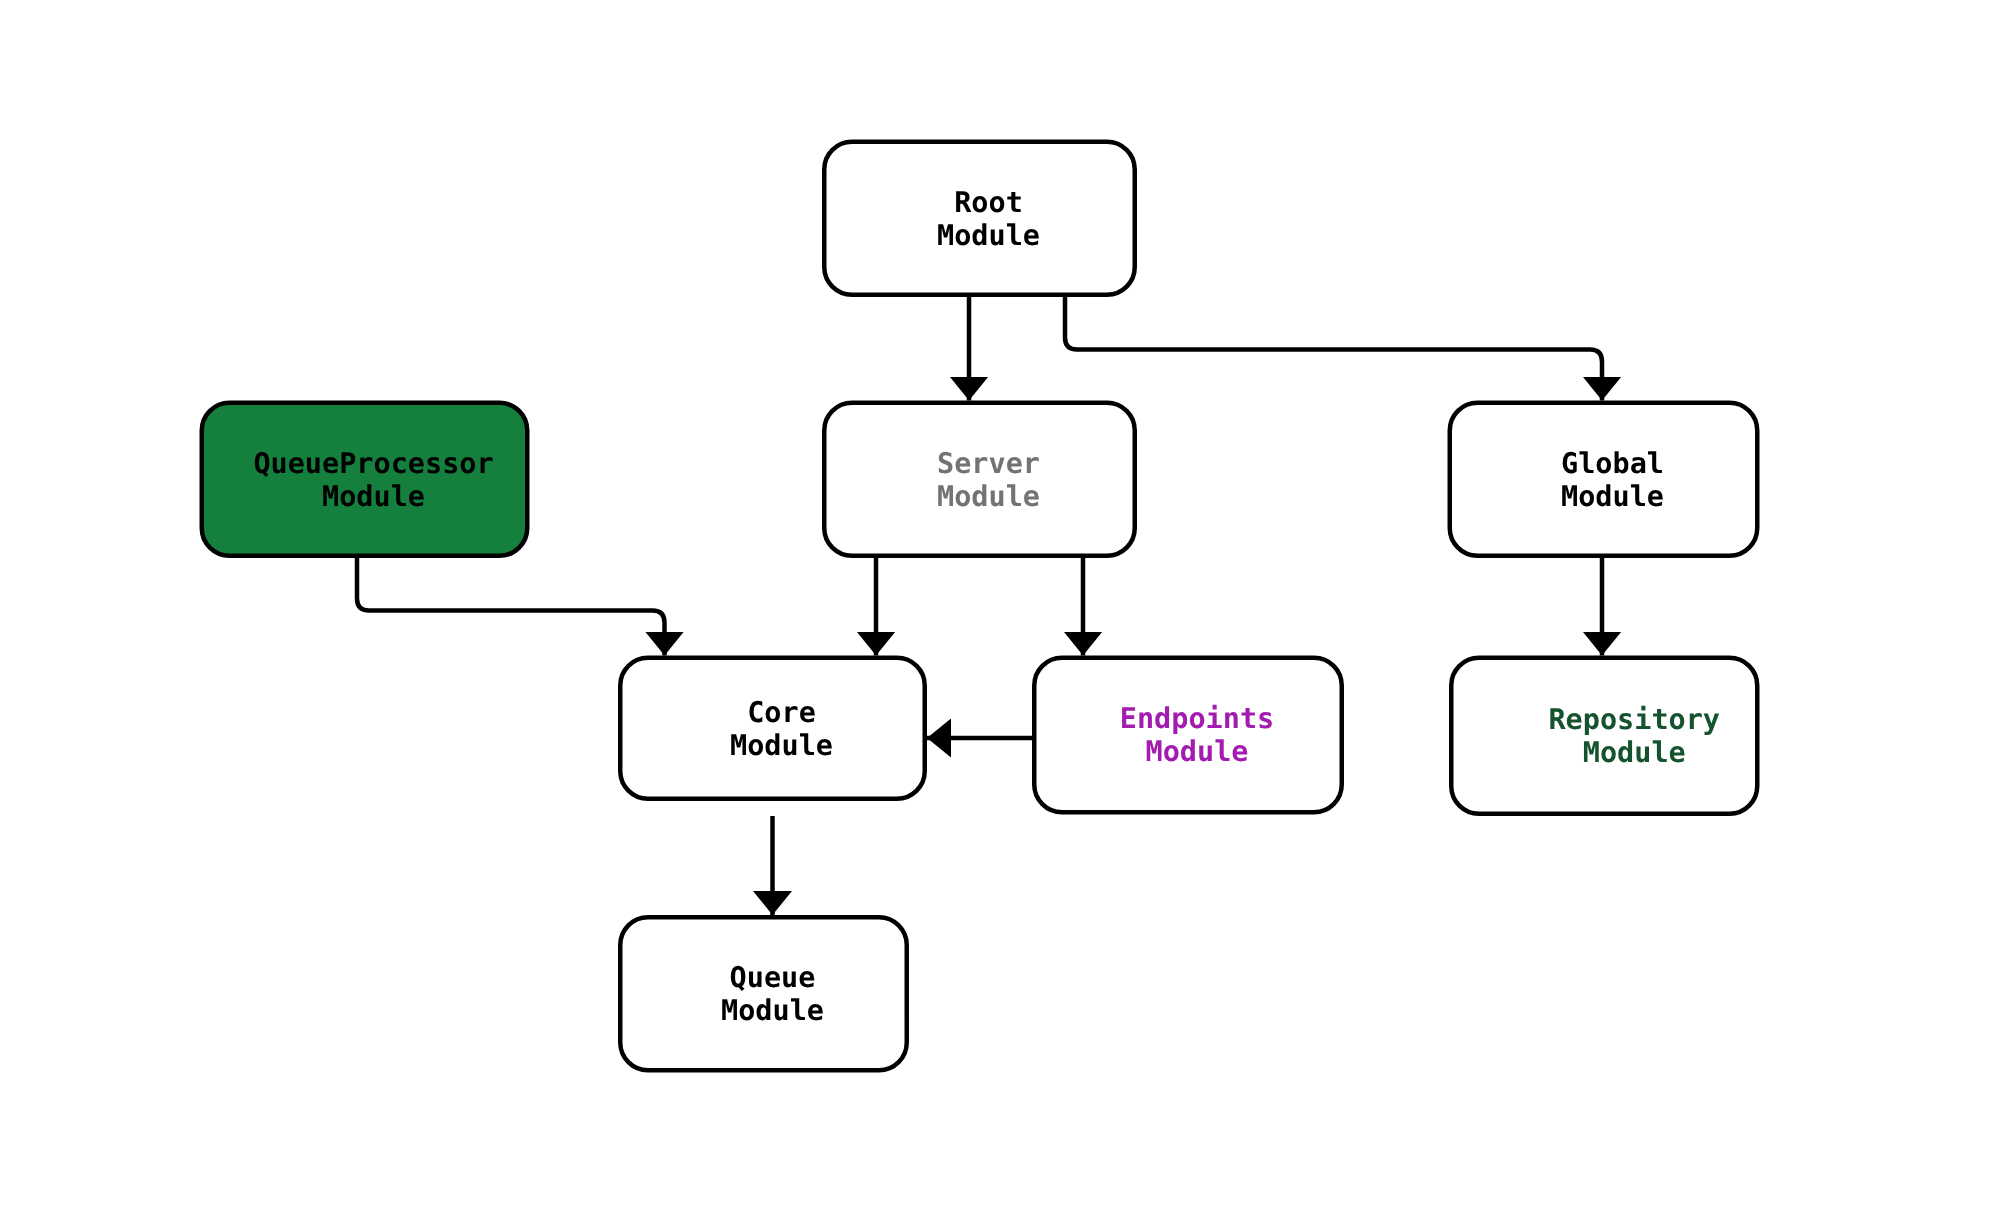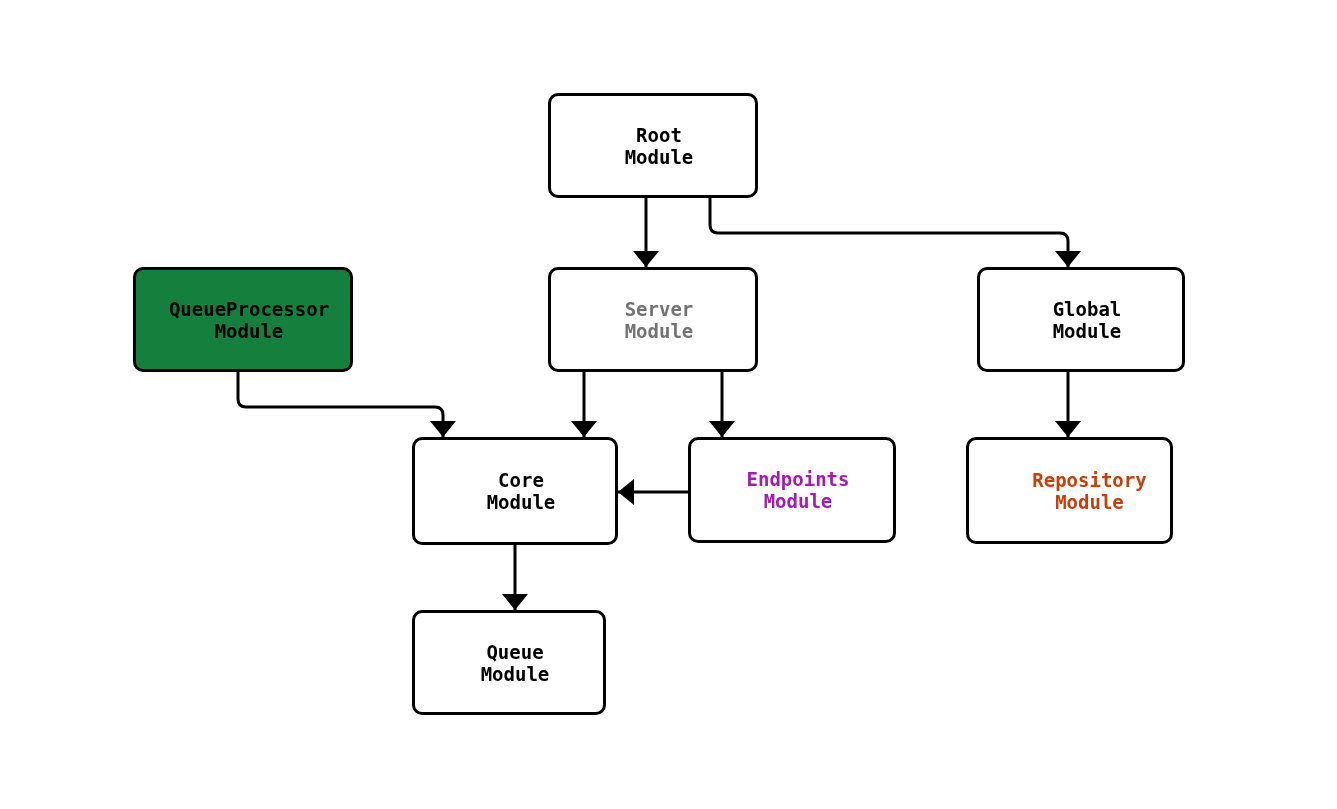--- a/index.html
+++ b/index.html
@@ -18,21 +18,21 @@
   #edge-layer {
     position: absolute;
     left: 0;
     top: 0;
   }
   .node {
     position: absolute;
     box-sizing: border-box;
     background: #ffffff;
     border: 3px solid #000000;
-    border-radius: 10px;
+    border-radius: 20px;
     display: flex;
     align-items: center;
     justify-content: center;
     text-align: center;
     padding-left: 12px;
   }
   .node-label {
     font-weight: 700;
     font-size: 19px;
     line-height: 22px;
@@ -72,34 +72,34 @@
 Module</div>
       </div>
       <div class="node" style="left: 133px; top: 267px; width: 220px; height: 105px; background: #15803d; border-color: rgb(0, 0, 0);">
         <div class="node-label" style="color: rgb(0, 0, 0);">QueueProcessor
 Module</div>
       </div>
       <div class="node" style="left: 548px; top: 267px; width: 210px; height: 105px; background: rgb(255, 255, 255); border-color: rgb(0, 0, 0);">
         <div class="node-label" style="color: #737373;">Server
 Module</div>
       </div>
-      <div class="node" style="left: 965px; top: 267px; width: 208px; height: 105px; background: rgb(255, 255, 255); border-color: rgb(0, 0, 0); margin-left: 12px;">
+      <div class="node" style="left: 965px; top: 267px; width: 208px; height: 105px; background: rgb(255, 255, 255); border-color: rgb(0, 0, 0);">
         <div class="node-label" style="color: rgb(0, 0, 0);">Global
 Module</div>
       </div>
-      <div class="node" style="left: 412px; top: 437px; width: 206px; height: 108px; background: rgb(255, 255, 255); border-color: rgb(0, 0, 0);">
+      <div class="node" style="left: 412px; top: 437px; width: 206px; height: 97px; background: rgb(255, 255, 255); border-color: rgb(0, 0, 0);">
         <div class="node-label" style="color: rgb(0, 0, 0);">Core
 Module</div>
       </div>
       <div class="node" style="left: 688px; top: 437px; width: 208px; height: 106px; background: rgb(255, 255, 255); border-color: rgb(0, 0, 0);">
         <div class="node-label" style="color: #a21caf;">Endpoints
 Module</div>
       </div>
       <div class="node" style="left: 966px; top: 437px; width: 207px; height: 107px; background: rgb(255, 255, 255); border-color: rgb(0, 0, 0);">
-        <div class="node-label" style="color: #c2410c; margin-left: 28px;">Repository
+        <div class="node-label" style="color: #14532d; margin-left: 28px;">Repository
 Module</div>
       </div>
       <div class="node" style="left: 412px; top: 610px; width: 194px; height: 105px; background: rgb(255, 255, 255); border-color: rgb(0, 0, 0);">
         <div class="node-label" style="color: rgb(0, 0, 0);">Queue
 Module</div>
       </div>
     </div>
 </div>
 
 </body></html>

